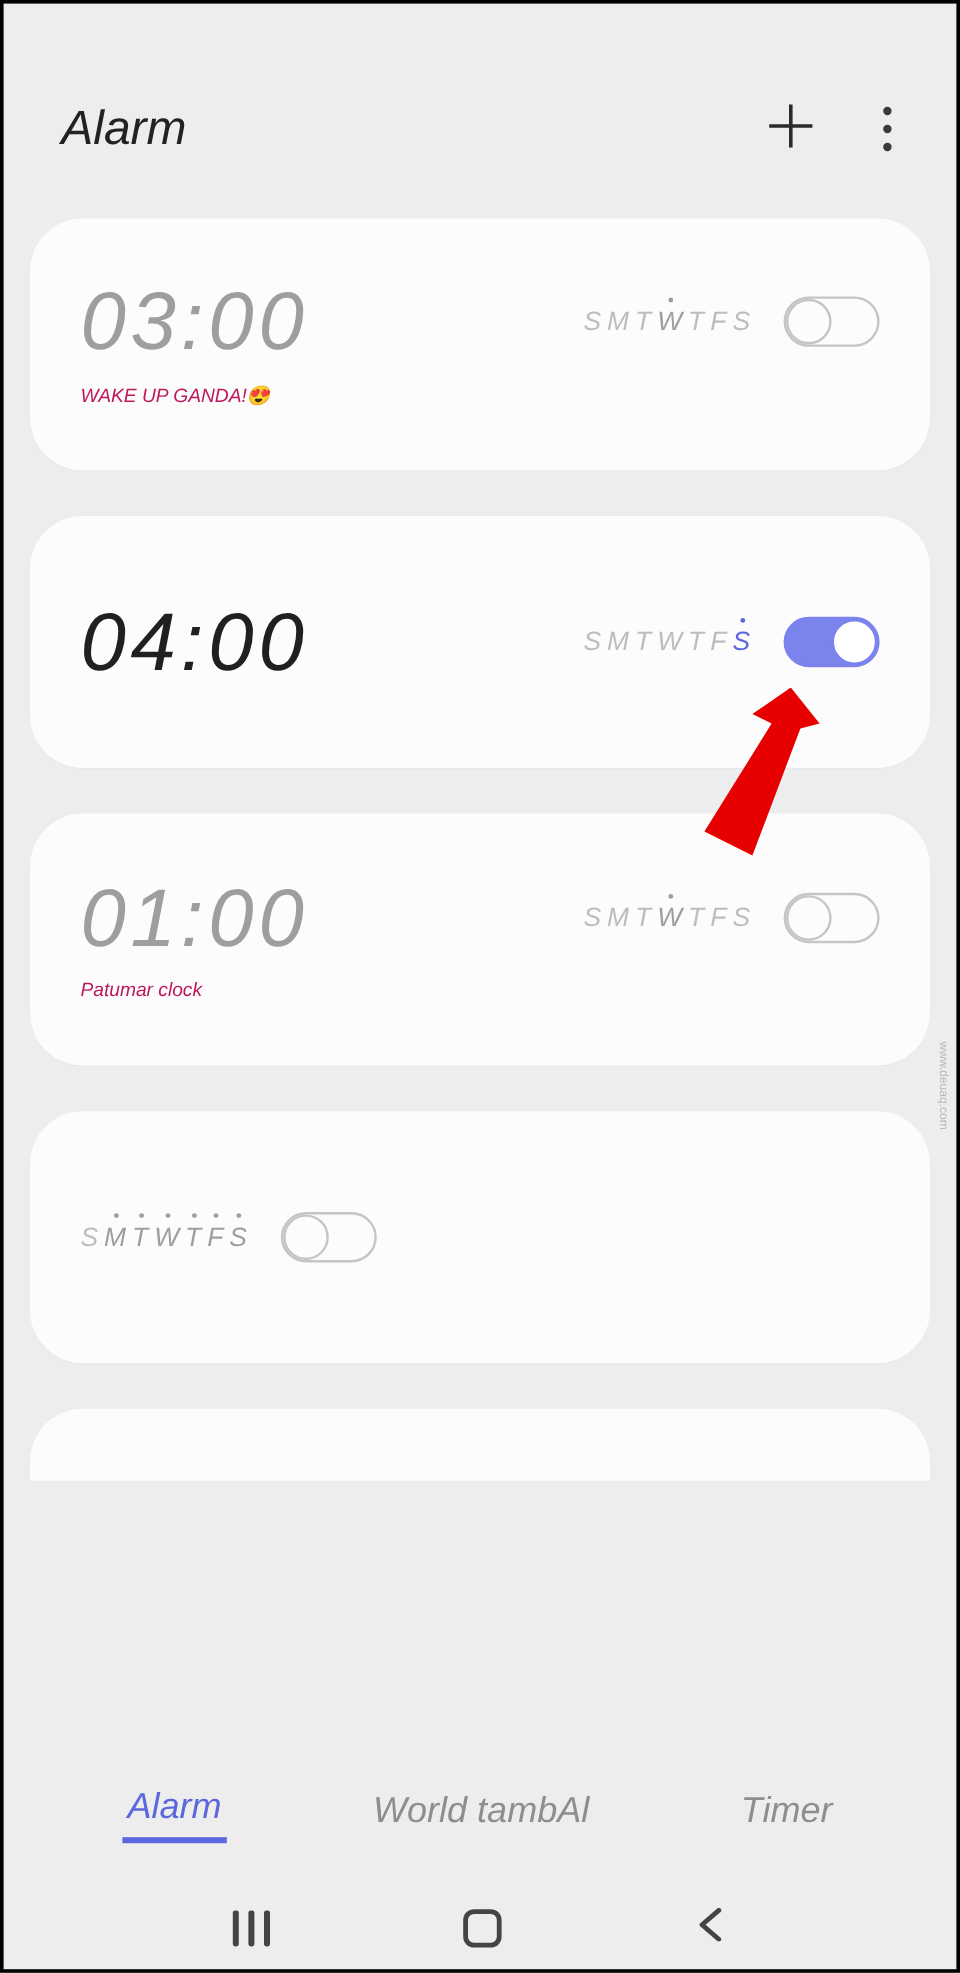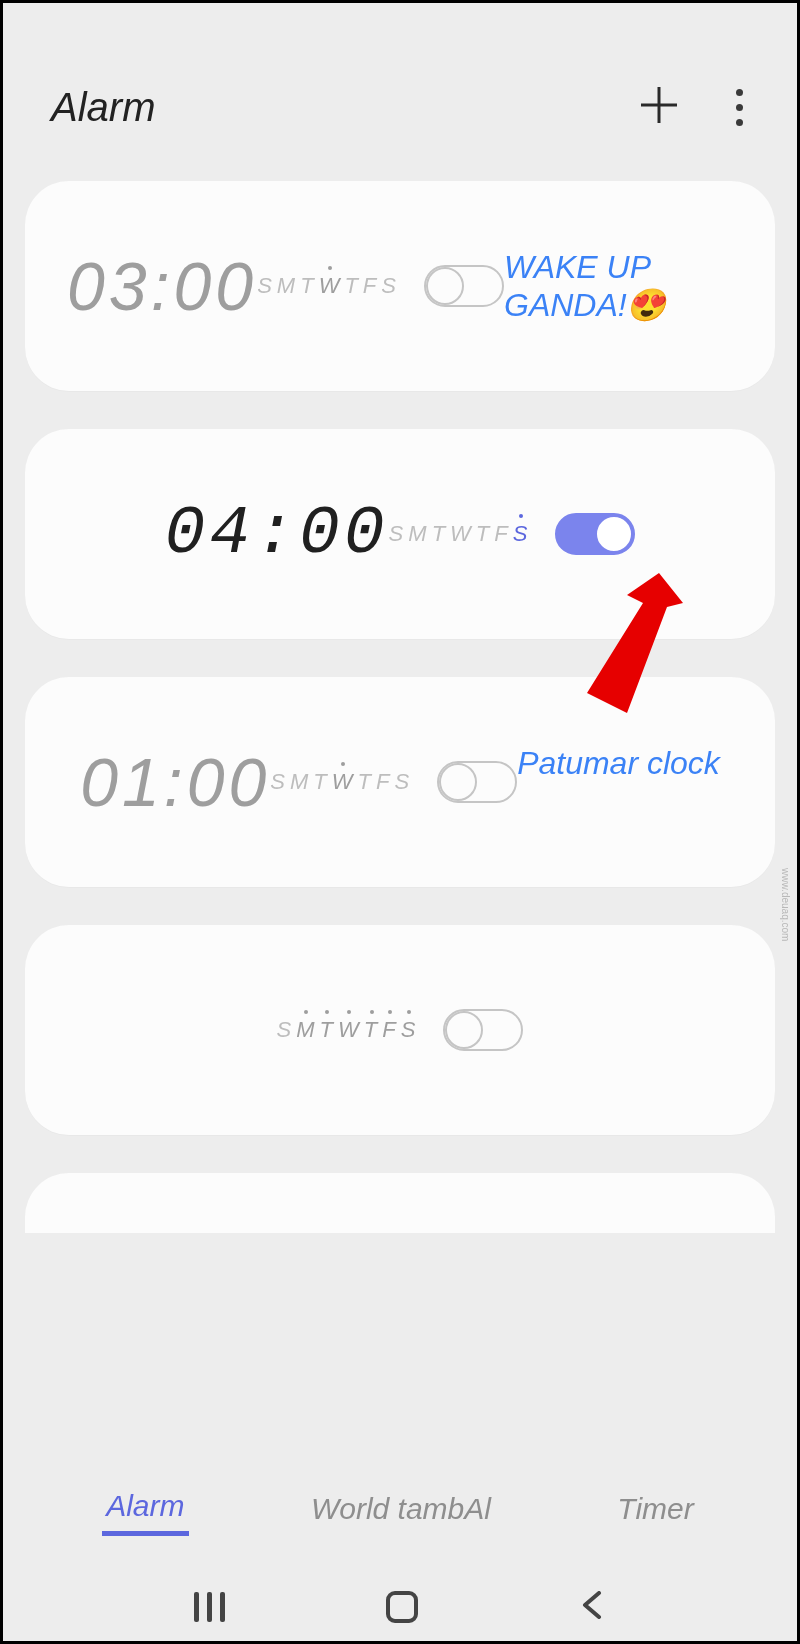--- a/index.html
+++ b/index.html
@@ -48,41 +48,41 @@
   flex-direction: column;
   gap: 38px;
   padding: 0 22px;
 }
 .alarm-card {
   background: #fcfcfc;
   border-radius: 44px;
   padding: 50px 42px 50px 42px;
   min-height: 210px;
   display: flex;
-  flex-direction: row;
+  flex-direction: column;
   justify-content: center;
   position: relative;
   box-shadow: 0 1px 0 rgba(0,0,0,0.02);
 }
 .alarm-row {
   display: flex;
   align-items: center;
   justify-content: space-between;
 }
 .alarm-time {
   font-size: 68px;
   font-style: italic;
   letter-spacing: 4px;
   line-height: 1;
 }
 .alarm-time.off { color: #9e9e9e; }
-.alarm-time.on  { color: #202020; font-family: Liberation Mono, monospace; }
+.alarm-time.on  { color: #202020; }
 .alarm-label {
-  font-size: 32px;
-  color: #3b82f6;
+  font-size: 16px;
+  color: #be185d;
   margin-top: 18px;
   font-style: italic;
 }
 .alarm-right {
   display: flex;
   align-items: center;
   gap: 26px;
 }
 .days {
   display: flex;

